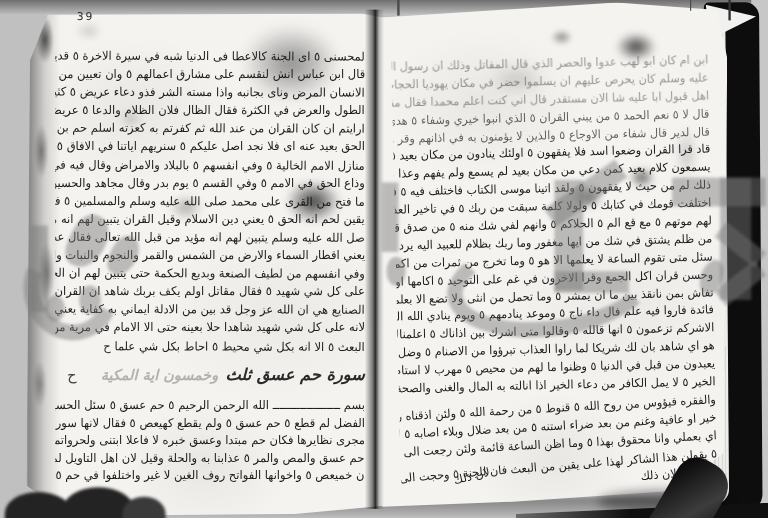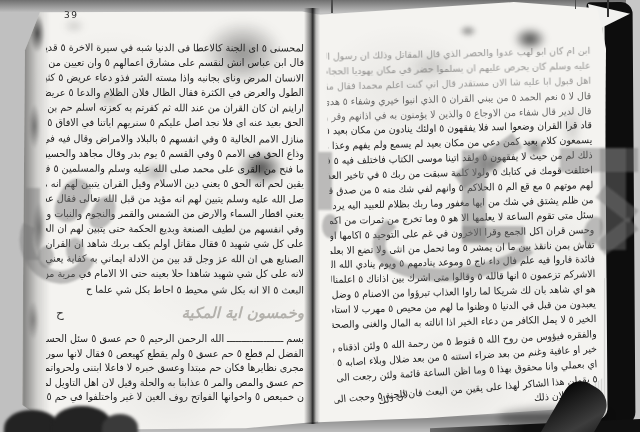--- a/index.html
+++ b/index.html
@@ -36,21 +36,21 @@
         background:linear-gradient(90deg,transparent,rgba(25,25,25,.55) 40%,rgba(8,8,8,.85) 55%,rgba(60,60,60,.3) 75%,transparent);}
   .page-number{position:absolute;left:64px;top:10px;font-size:9px;color:#2d2d2d;letter-spacing:1.5px;}
   .textcol{position:absolute;direction:rtl;color:#1c1c1c;}
   .line{white-space:nowrap;overflow:hidden;font-size:9.6px;transform:scaleY(1.04);}
   .lp-lines{left:46px;top:40px;width:258px;}
   .lp-lines .line{height:15.1px;line-height:15.1px;}
   .lp-lines .line:nth-child(odd){transform:rotate(.2deg) scaleY(1.04);}
   .heading-row{position:absolute;left:56px;top:295px;width:248px;height:36px;direction:rtl;
         display:flex;align-items:center;gap:6px;}
   .heading-dark{font-size:13.5px;font-weight:bold;font-style:italic;color:#2a2a2a;white-space:nowrap;}
-  .heading-faded{font-size:15px;font-weight:bold;font-style:italic;color:#b3b1ac;white-space:nowrap;}
+  .heading-faded{font-size:12px;font-weight:bold;font-style:italic;color:#b3b1ac;white-space:nowrap;}
   .heading-mark{font-size:12px;color:#3a3a3a;margin-right:auto;}
   .lp-section{left:46px;top:332px;width:258px;}
   .lp-section .line{height:14.6px;line-height:14.6px;}
   .rp-lines{left:326px;top:44px;width:264px;transform:rotate(-1.3deg);transform-origin:100% 0;}
   .rp-lines .line{height:14.9px;line-height:14.9px;font-size:9.4px;}
   .rp-lines .line:nth-child(-n+3){opacity:.45;filter:blur(.3px);}
   .rp-lines .line:nth-child(4),.rp-lines .line:nth-child(5){opacity:.68;}
   .rp-lines .line:nth-child(n+20){transform:rotate(-1.8deg) scaleY(1.04);transform-origin:100% 50%;}
   .rp-lines .line:nth-child(n+23){transform:rotate(-3.2deg) scaleY(1.04);}
   .catchword{position:absolute;left:378px;top:392px;font-size:9.5px;color:#222;
@@ -103,20 +103,21 @@
       <div class="line">صل الله عليه وسلم يتبين لهم انه مؤيد من قبل الله تعالى فقال عطاء وان ربك بالايات والابان</div>
       <div class="line">يعني اقطار السماء والارض من الشمس والقمر والنجوم والنبات والاشجار والثمار</div>
       <div class="line">وفي انفسهم من لطيف الصنعة وبديع الحكمة حتى يتبين لهم ان الخالق لا يقوم بكل شي معين</div>
       <div class="line">على كل شي شهيد ٥ فقال مقاتل اولم يكف بربك شاهد ان القران من الله ٥ قال ابن الرجل</div>
       <div class="line">الصنايع هي ان الله عز وجل قد بين من الادلة ايماني به كفاية يعني او لم يكف بربك</div>
       <div class="line">لانه على كل شي شهيد شاهدا حلا بعينه حتى الا الامام في مرية من لقاء ربهم ٥ من</div>
       <div class="line">البعث ٥ الا انه بكل شي محيط ٥ احاط بكل شي علما ح</div>
     </div>
 
   <div class="heading-row">
+    <span class="heading-dark">سورة حم عسق ثلث</span>
     <span class="heading-faded">وخمسون اية المكية</span>
     <span class="heading-mark">ح</span>
   </div>
 
   <div class="textcol lp-section">
       <div class="line">بسم ــــــــــــــــــــ الله الرحمن الرحيم ٥ حم عسق ٥ سئل الحسين بن</div>
       <div class="line">الفضل لم قطع ٥ حم عسق ٥ ولم يقطع كهيعص ٥ فقال لانها سور ذوات الهام غرب</div>
       <div class="line">مجرى نظايرها فكان حم مبتدا وعسق خبره لا فاعلا ابتنى ولحرواتما مثل</div>
       <div class="line">حم عسق والمص والمر ٥ عذابنا به والحلة وقيل لان اهل التاويل لم يختلفوا</div>
       <div class="line">ن خميعص ٥ واخوانها الفواتح روف الغين لا غير واختلفوا في حم ٥ فاخرجها بعضهم</div>

